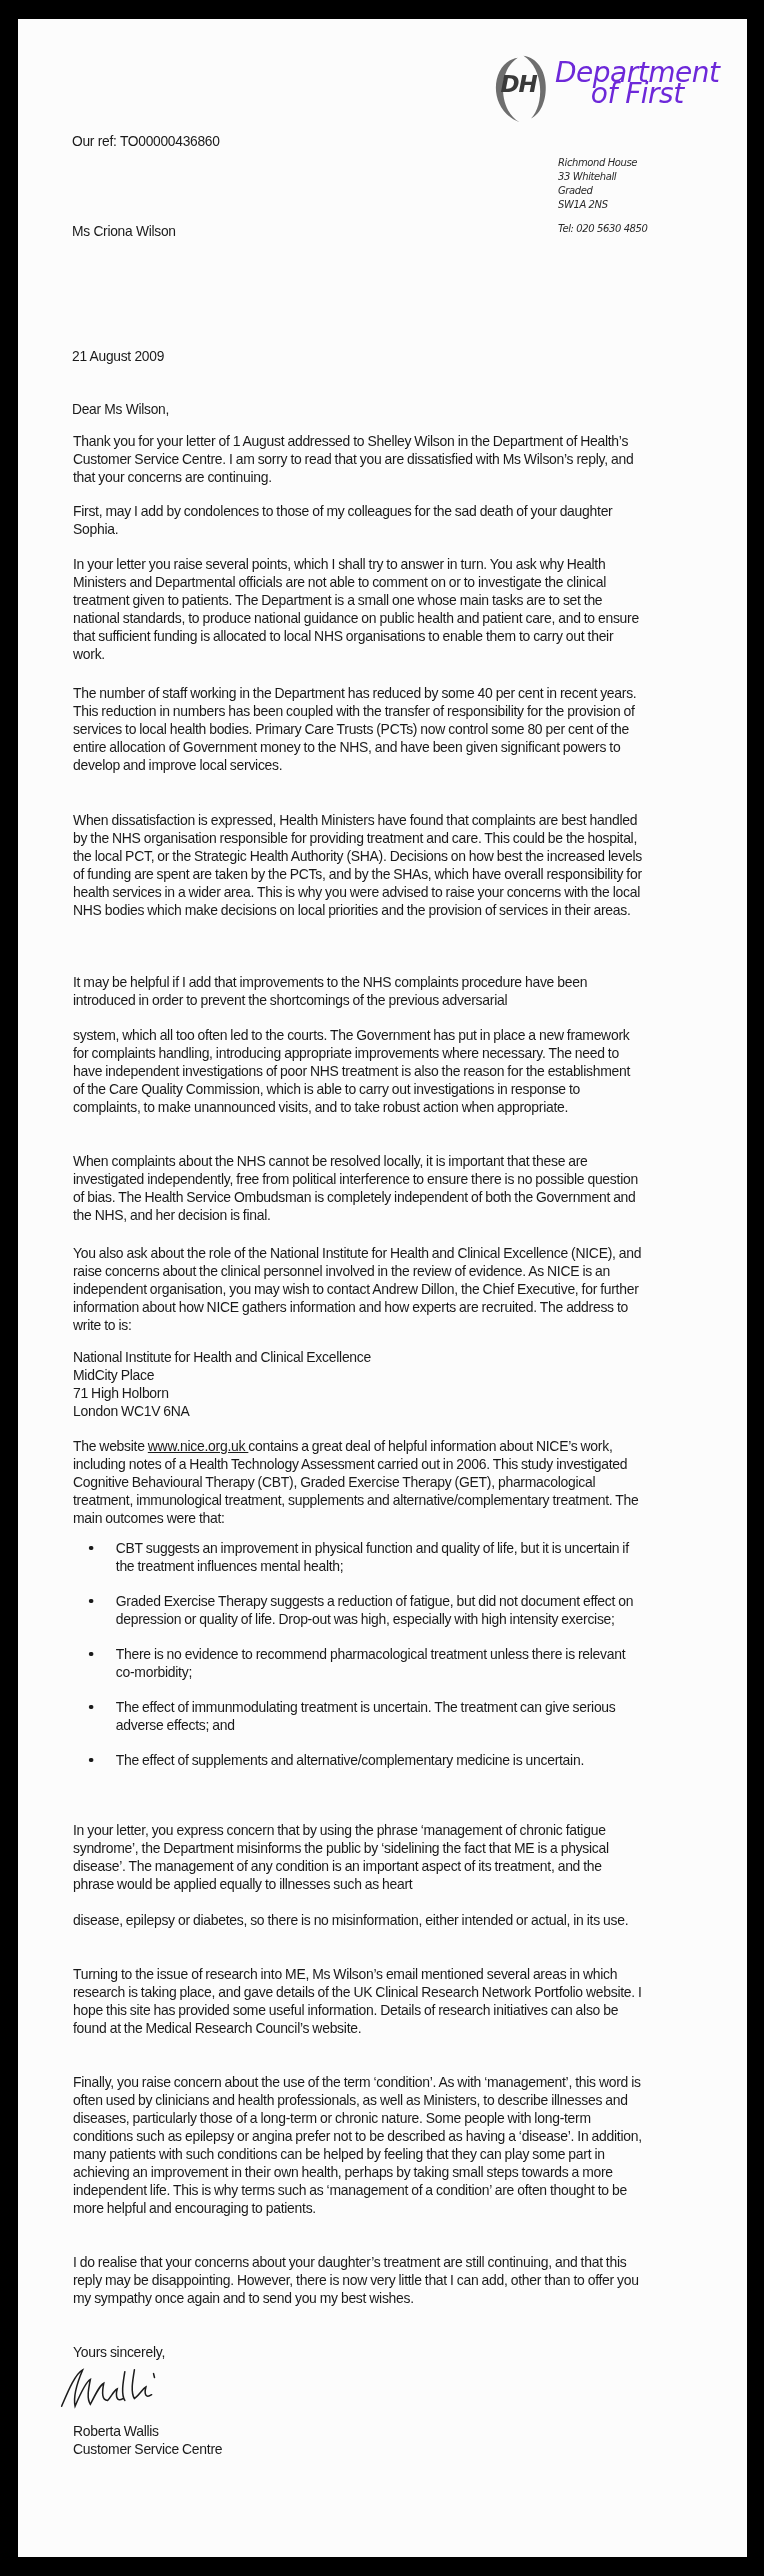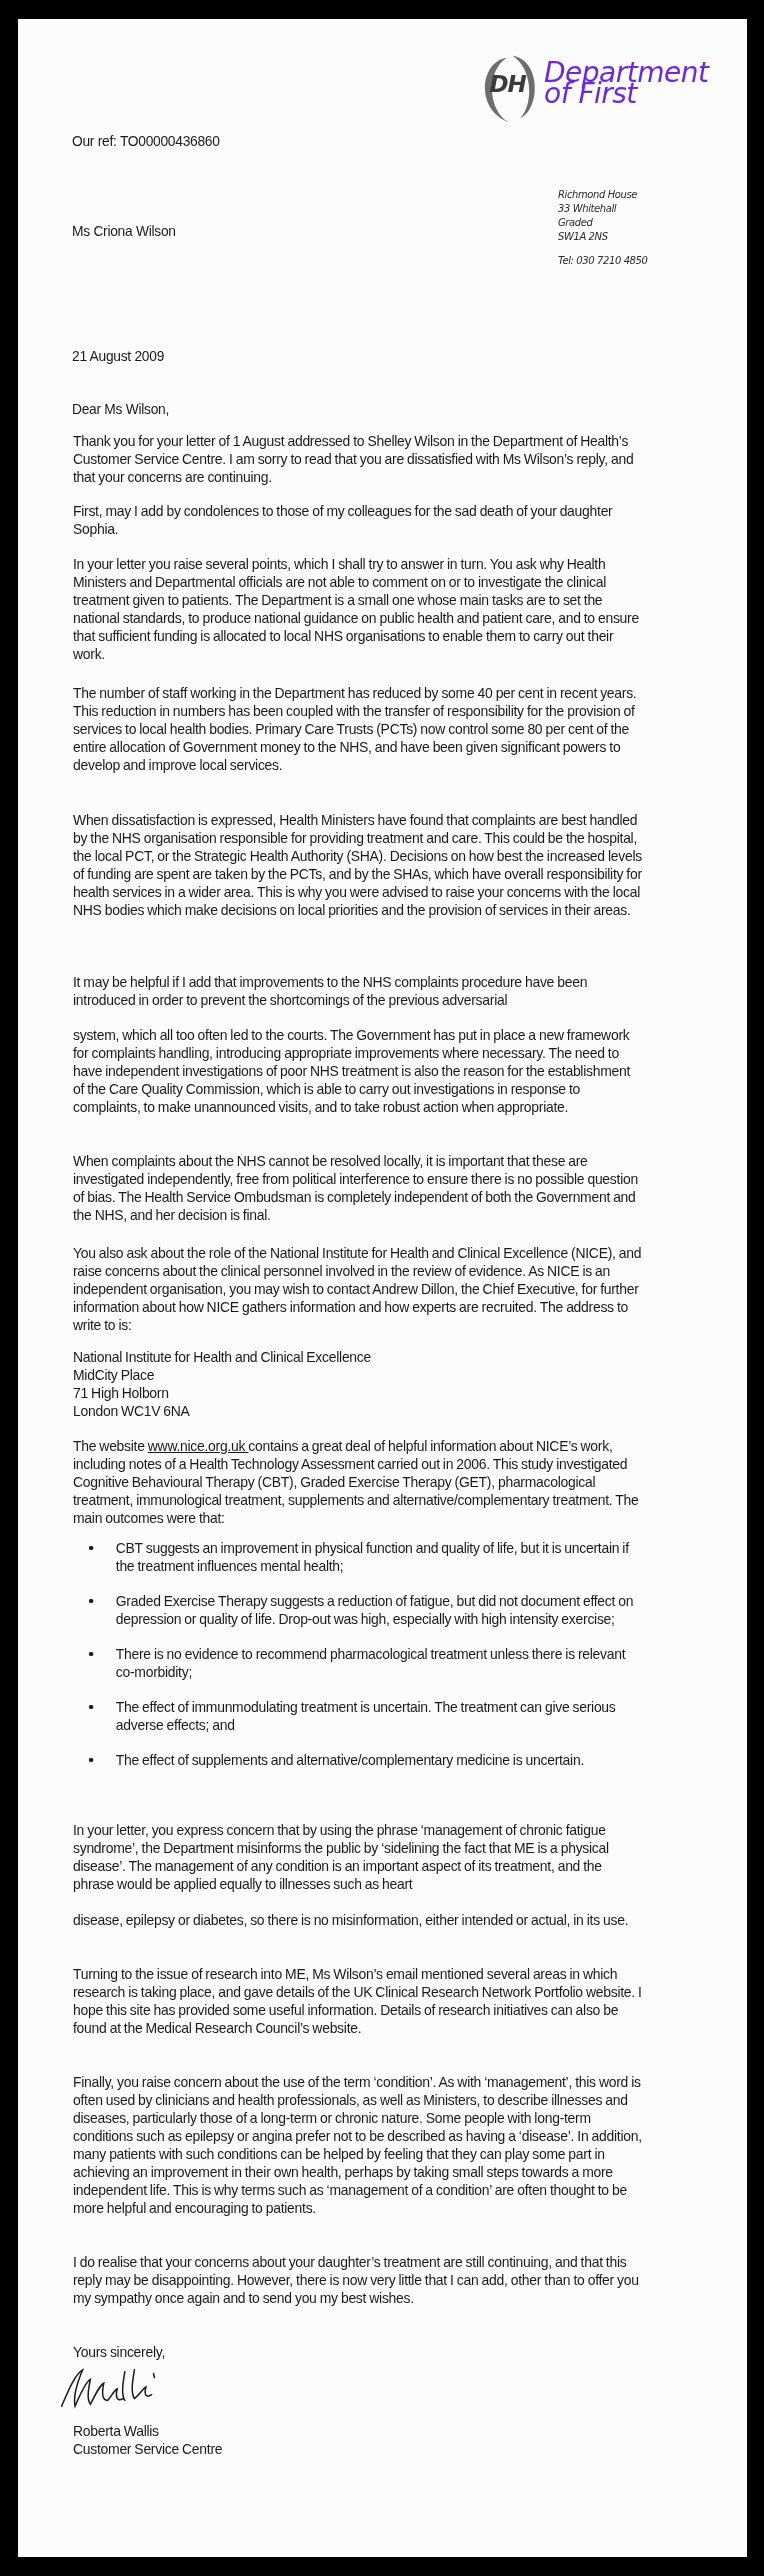--- a/index.html
+++ b/index.html
@@ -21,21 +21,21 @@
       background: #fcfcfc;
     }
     .abs { position: absolute; }
     .ref, .recipient, .date, .salutation {
       font-size: 15px;
       letter-spacing: -0.3px;
       transform: scaleX(0.92);
       transform-origin: left top;
       white-space: nowrap;
     }
-    .logo { left: 460px; top: 33px; width: 239px; height: 76px; }
+    .logo { left: 471px; top: 33px; width: 239px; height: 76px; text-align: center; }
     .logo svg { position: absolute; left: 0; top: 0; }
     .logo-text {
       position: absolute;
       left: 66px;
       top: 9.6px;
       font-family: "DejaVu Sans", sans-serif;
       font-style: italic;
       color: #6d28d9;
       font-size: 28px;
       line-height: 21px;
@@ -52,21 +52,20 @@
       letter-spacing: -1px;
     }
     .address {
       left: 540px; top: 137px;
       font-family: "DejaVu Sans", sans-serif;
       font-style: italic;
       font-size: 10px;
       line-height: 14px;
       color: #2a2a2a;
       letter-spacing: -0.4px;
-      margin-top: 32px;
     }
     .address .tel { margin-top: 9.6px; }
     .body-block {
       position: absolute;
       left: 55px;
       width: 612px;
       font-size: 15px;
       line-height: 18px;
       letter-spacing: -0.3px;
       word-spacing: -0.5px;
@@ -100,21 +99,21 @@
     </div>
   </div>
 
   <div class="abs ref" style="left:54px; top:113px;">Our ref: TO00000436860</div>
 
   <div class="abs address">
     <div>Richmond House</div>
     <div>33 Whitehall</div>
     <div>Graded</div>
     <div>SW1A 2NS</div>
-    <div class="tel">Tel: 030 7210 4850</div>
+    <div class="tel">Tel: 020 5630 4850</div>
   </div>
 
   <div class="abs recipient" style="left:54px; top:203px;">Ms Criona Wilson</div>
 
   <div class="abs date" style="left:54px; top:328px;">21 August 2009</div>
 
   <div class="abs salutation" style="left:54px; top:381px;">Dear Ms Wilson,</div>
 
   <div class="body-block" style="top:413px;">
     <p>Thank you for your letter of 1 August addressed to Shelley Wilson in the Department of Health’s Customer Service Centre.  I am sorry to read that you are dissatisfied with Ms Wilson’s reply, and that your concerns are continuing.</p>

